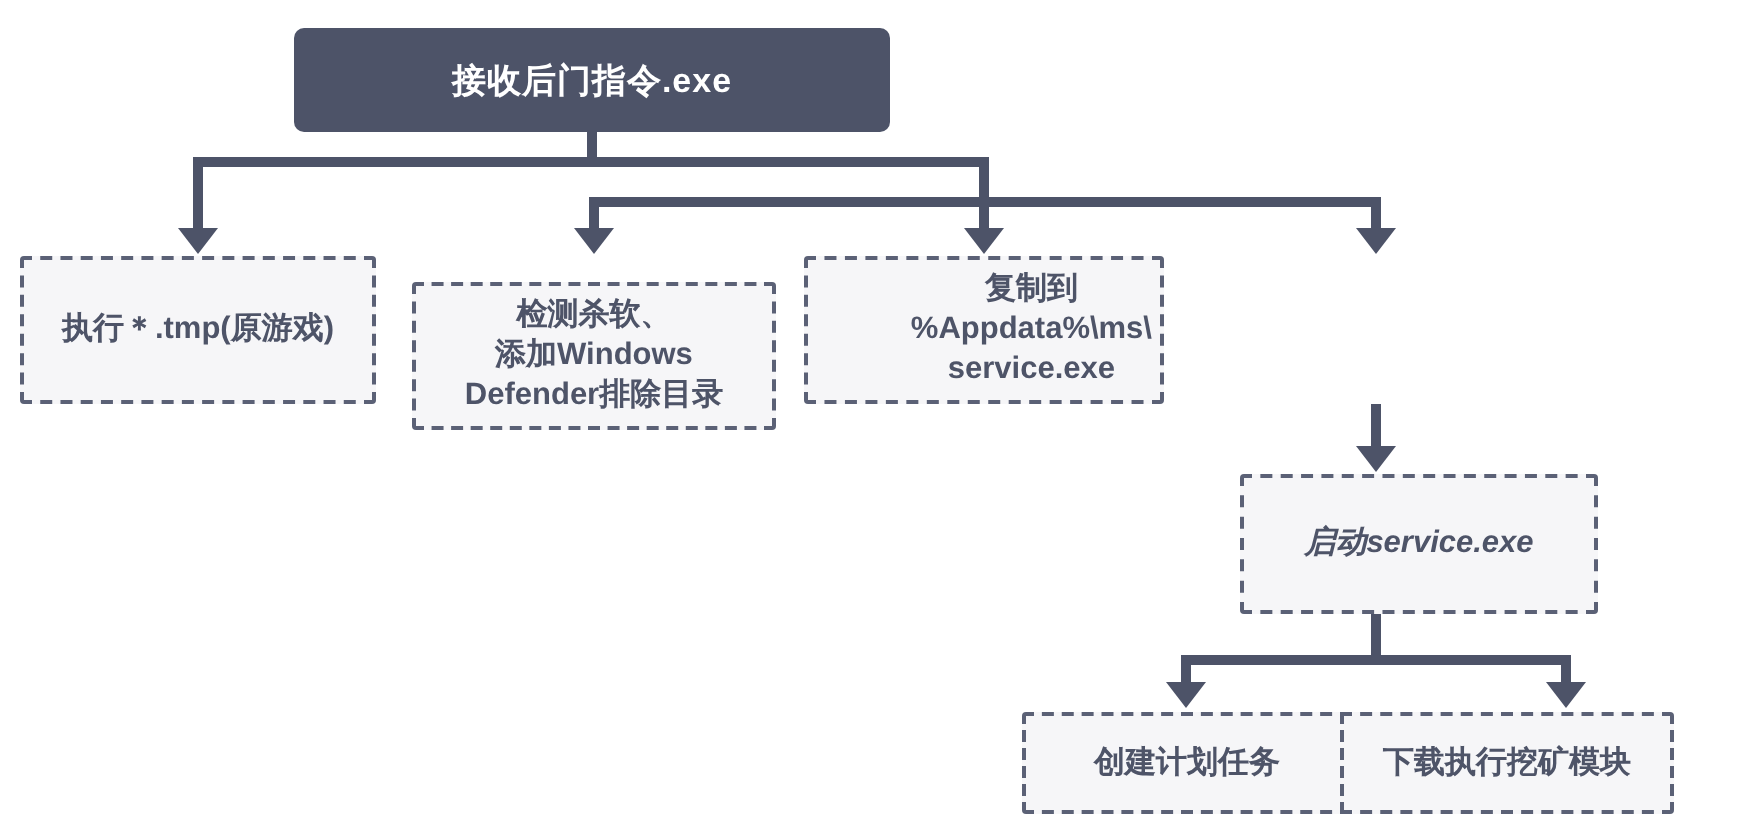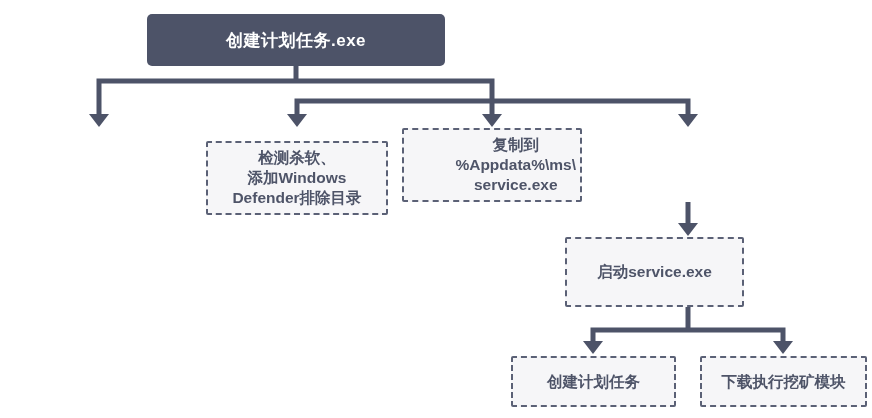--- a/index.html
+++ b/index.html
@@ -79,42 +79,45 @@
     <polygon points="89,114 109,114 99,127"></polygon>
     <polygon points="287,114 307,114 297,127"></polygon>
     <polygon points="482,114 502,114 492,127"></polygon>
     <polygon points="678,114 698,114 688,127"></polygon>
     <polygon points="678,223 698,223 688,236"></polygon>
     <polygon points="583,341 603,341 593,354"></polygon>
     <polygon points="773,341 793,341 783,354"></polygon>
   </svg>
 
   <div class="node solid" style="left:147px; top:14px; width:298px; height:52px;">
-    <span>创建计划任务.exe</span>
+    <span>接收后门指令.exe</span>
   </div>
 
+  <div class="node dashed" style="left:10px; top:128px; width:178px; height:74px;">
+    <span>执行＊.tmp(原游戏)</span>
+  </div>
 
   <div class="node dashed" style="left:206px; top:141px; width:182px; height:74px;">
     <span>检测杀软、
 添加Windows
 Defender排除目录</span>
   </div>
 
   <div class="node dashed" style="left:402px; top:128px; width:180px; height:74px;justify-content:flex-end;">
     <span>复制到
 %Appdata%\ms\
 service.exe</span>
   </div>
 
 
-  <div class="node dashed" style="left:565px; top:237px; width:179px; height:70px;">
+  <div class="node dashed" style="left:620px; top:237px; width:179px; height:70px;font-style:italic;">
     <span>启动service.exe</span>
   </div>
 
   <div class="node dashed" style="left:511px; top:356px; width:165px; height:51px;">
     <span>创建计划任务</span>
   </div>
 
-  <div class="node dashed" style="left:700px; top:356px; width:167px; height:51px;">
+  <div class="node dashed" style="left:670px; top:356px; width:167px; height:51px;">
     <span>下载执行挖矿模块</span>
   </div>
 
 </div>
 
 </body></html>

